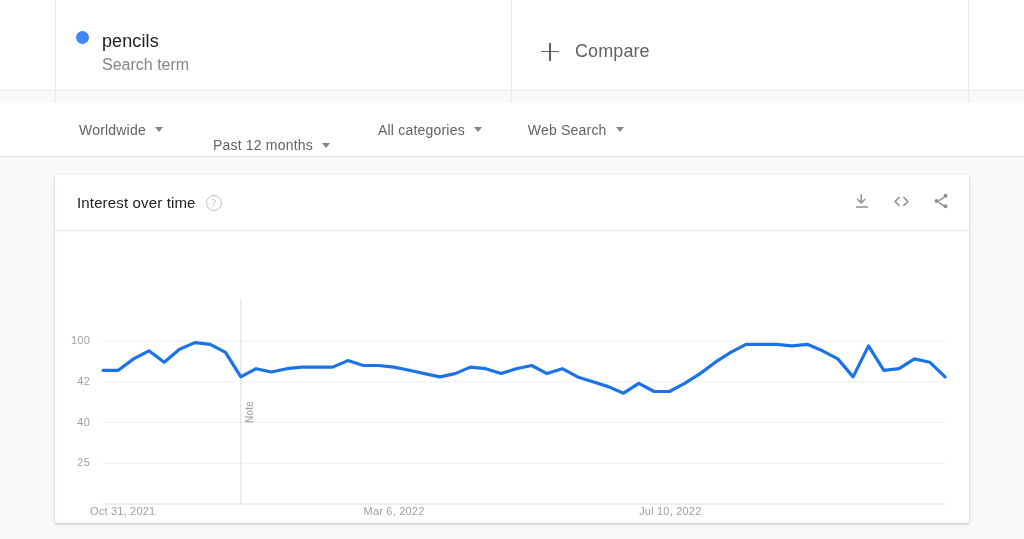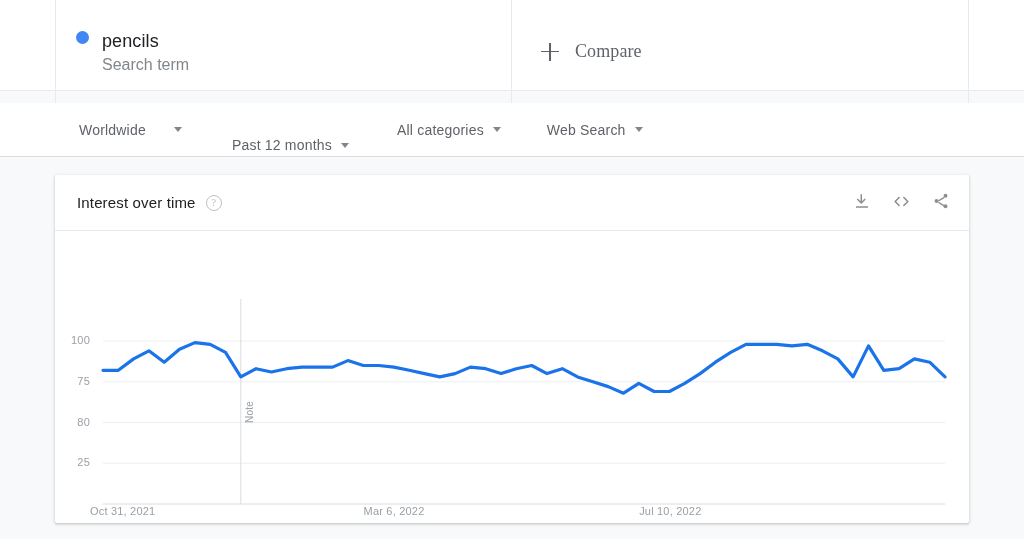--- a/index.html
+++ b/index.html
@@ -57,21 +57,21 @@
   .compare-plus {
     margin-left: 29px; width: 18px; height: 18px; position: relative;
     flex: 0 0 auto;
   }
   .compare-plus::before, .compare-plus::after {
     content: ""; position: absolute; background: #5f6368;
   }
   .compare-plus::before { left: 0; top: 8px; width: 18px; height: 1.6px; }
   .compare-plus::after  { top: 0; left: 8px; height: 18px; width: 1.6px; }
   .compare-label {
-    margin-left: 16px; font-size: 18px; color: #5f6368; letter-spacing: .1px; font-family: Liberation Serif, serif;
+    margin-left: 16px; font-size: 18px; color: #5f6368; letter-spacing: .1px;
   }
 
   
   .filter-bar {
     position: absolute; left: 0; top: 103px;
     width: 1024px; height: 54px;
     background: #ffffff;
     border-bottom: 1px solid #dadce0;
     display: flex; align-items: center;
   }
@@ -81,21 +81,21 @@
   }
   .filter-label {
     font-size: 14px; color: #5f6368; letter-spacing: .2px;
   }
   .caret {
     width: 0; height: 0; margin-left: 9px;
     border-left: 4.5px solid transparent;
     border-right: 4.5px solid transparent;
     border-top: 5px solid #80868b;
   }
-  #f-worldwide { margin-left: 79px; gap: 19px; }
+  #f-worldwide { margin-left: 79px; }
   #f-time      { margin-left: 50px; margin-top: 31px; }
   #f-cat       { margin-left: 48px; }
   #f-search    { margin-left: 46px; }
 
   
   .card {
     position: absolute; left: 55px; top: 175px;
     width: 914px; height: 348px;
     background: #ffffff;
     border-radius: 2px;
@@ -219,22 +219,22 @@
             <line x1="48" x2="890" y1="150.75" y2="150.75" stroke="#eceff1" stroke-width="1"></line>
             <line x1="48" x2="890" y1="191.5" y2="191.5" stroke="#eceff1" stroke-width="1"></line>
             <line x1="48" x2="890" y1="232.25" y2="232.25" stroke="#eceff1" stroke-width="1"></line>
           </g>
         <line id="axis-baseline" x1="48" y1="273" x2="890" y2="273" stroke="#dadce0" stroke-width="1"></line>
         <line id="note-line" stroke="#dadce0" stroke-width="1" x1="185.78181818181818" x2="185.78181818181818" y1="68" y2="273"></line>
         <path id="series-path" fill="none" stroke="#1a73e8" stroke-width="3.2" stroke-linejoin="round" stroke-linecap="round" d="M48.0,139.3 L63.3,139.3 L78.6,127.9 L93.9,119.8 L109.2,131.2 L124.5,118.2 L139.9,111.6 L155.2,113.3 L170.5,121.4 L185.8,145.9 L201.1,137.7 L216.4,141.0 L231.7,137.7 L247.0,136.1 L262.3,136.1 L277.6,136.1 L292.9,129.6 L308.3,134.5 L323.6,134.5 L338.9,136.1 L354.2,139.3 L369.5,142.6 L384.8,145.9 L400.1,142.6 L415.4,136.1 L430.7,137.7 L446.0,142.6 L461.3,137.7 L476.7,134.5 L492.0,142.6 L507.3,137.7 L522.6,145.9 L537.9,150.8 L553.2,155.6 L568.5,162.2 L583.8,152.4 L599.1,160.5 L614.4,160.5 L629.7,152.4 L645.1,142.6 L660.4,131.2 L675.7,121.4 L691.0,113.3 L706.3,113.3 L721.6,113.3 L736.9,114.9 L752.2,113.3 L767.5,119.8 L782.8,127.9 L798.1,145.9 L813.5,114.9 L828.8,139.3 L844.1,137.7 L859.4,127.9 L874.7,131.2 L890.0,145.9"></path>
       </svg>
 
       <div class="ylab" id="y0" style="top: 103px; left: 5px;">100</div>
-      <div class="ylab" id="y1" style="top: 143.75px; left: 5px;">75</div>
-      <div class="ylab" id="y2" style="top: 184.5px; left: 5px;">80</div>
+      <div class="ylab" id="y1" style="top: 143.75px; left: 5px;">42</div>
+      <div class="ylab" id="y2" style="top: 184.5px; left: 5px;">40</div>
       <div class="ylab" id="y3" style="top: 225.25px; left: 5px;">25</div>
 
       <div class="xlab" id="x0" style="left: 22px;">Oct 31, 2021</div>
       <div class="xlab" id="x1" style="left: 295.564px;">Mar 6, 2022</div>
       <div class="xlab" id="x2" style="left: 571.127px;">Jul 10, 2022</div>
 
       <div class="note-label" id="note-lbl" style="left: 188.782px; top: 170px;">Note</div>
     </div>
 
   </div>

